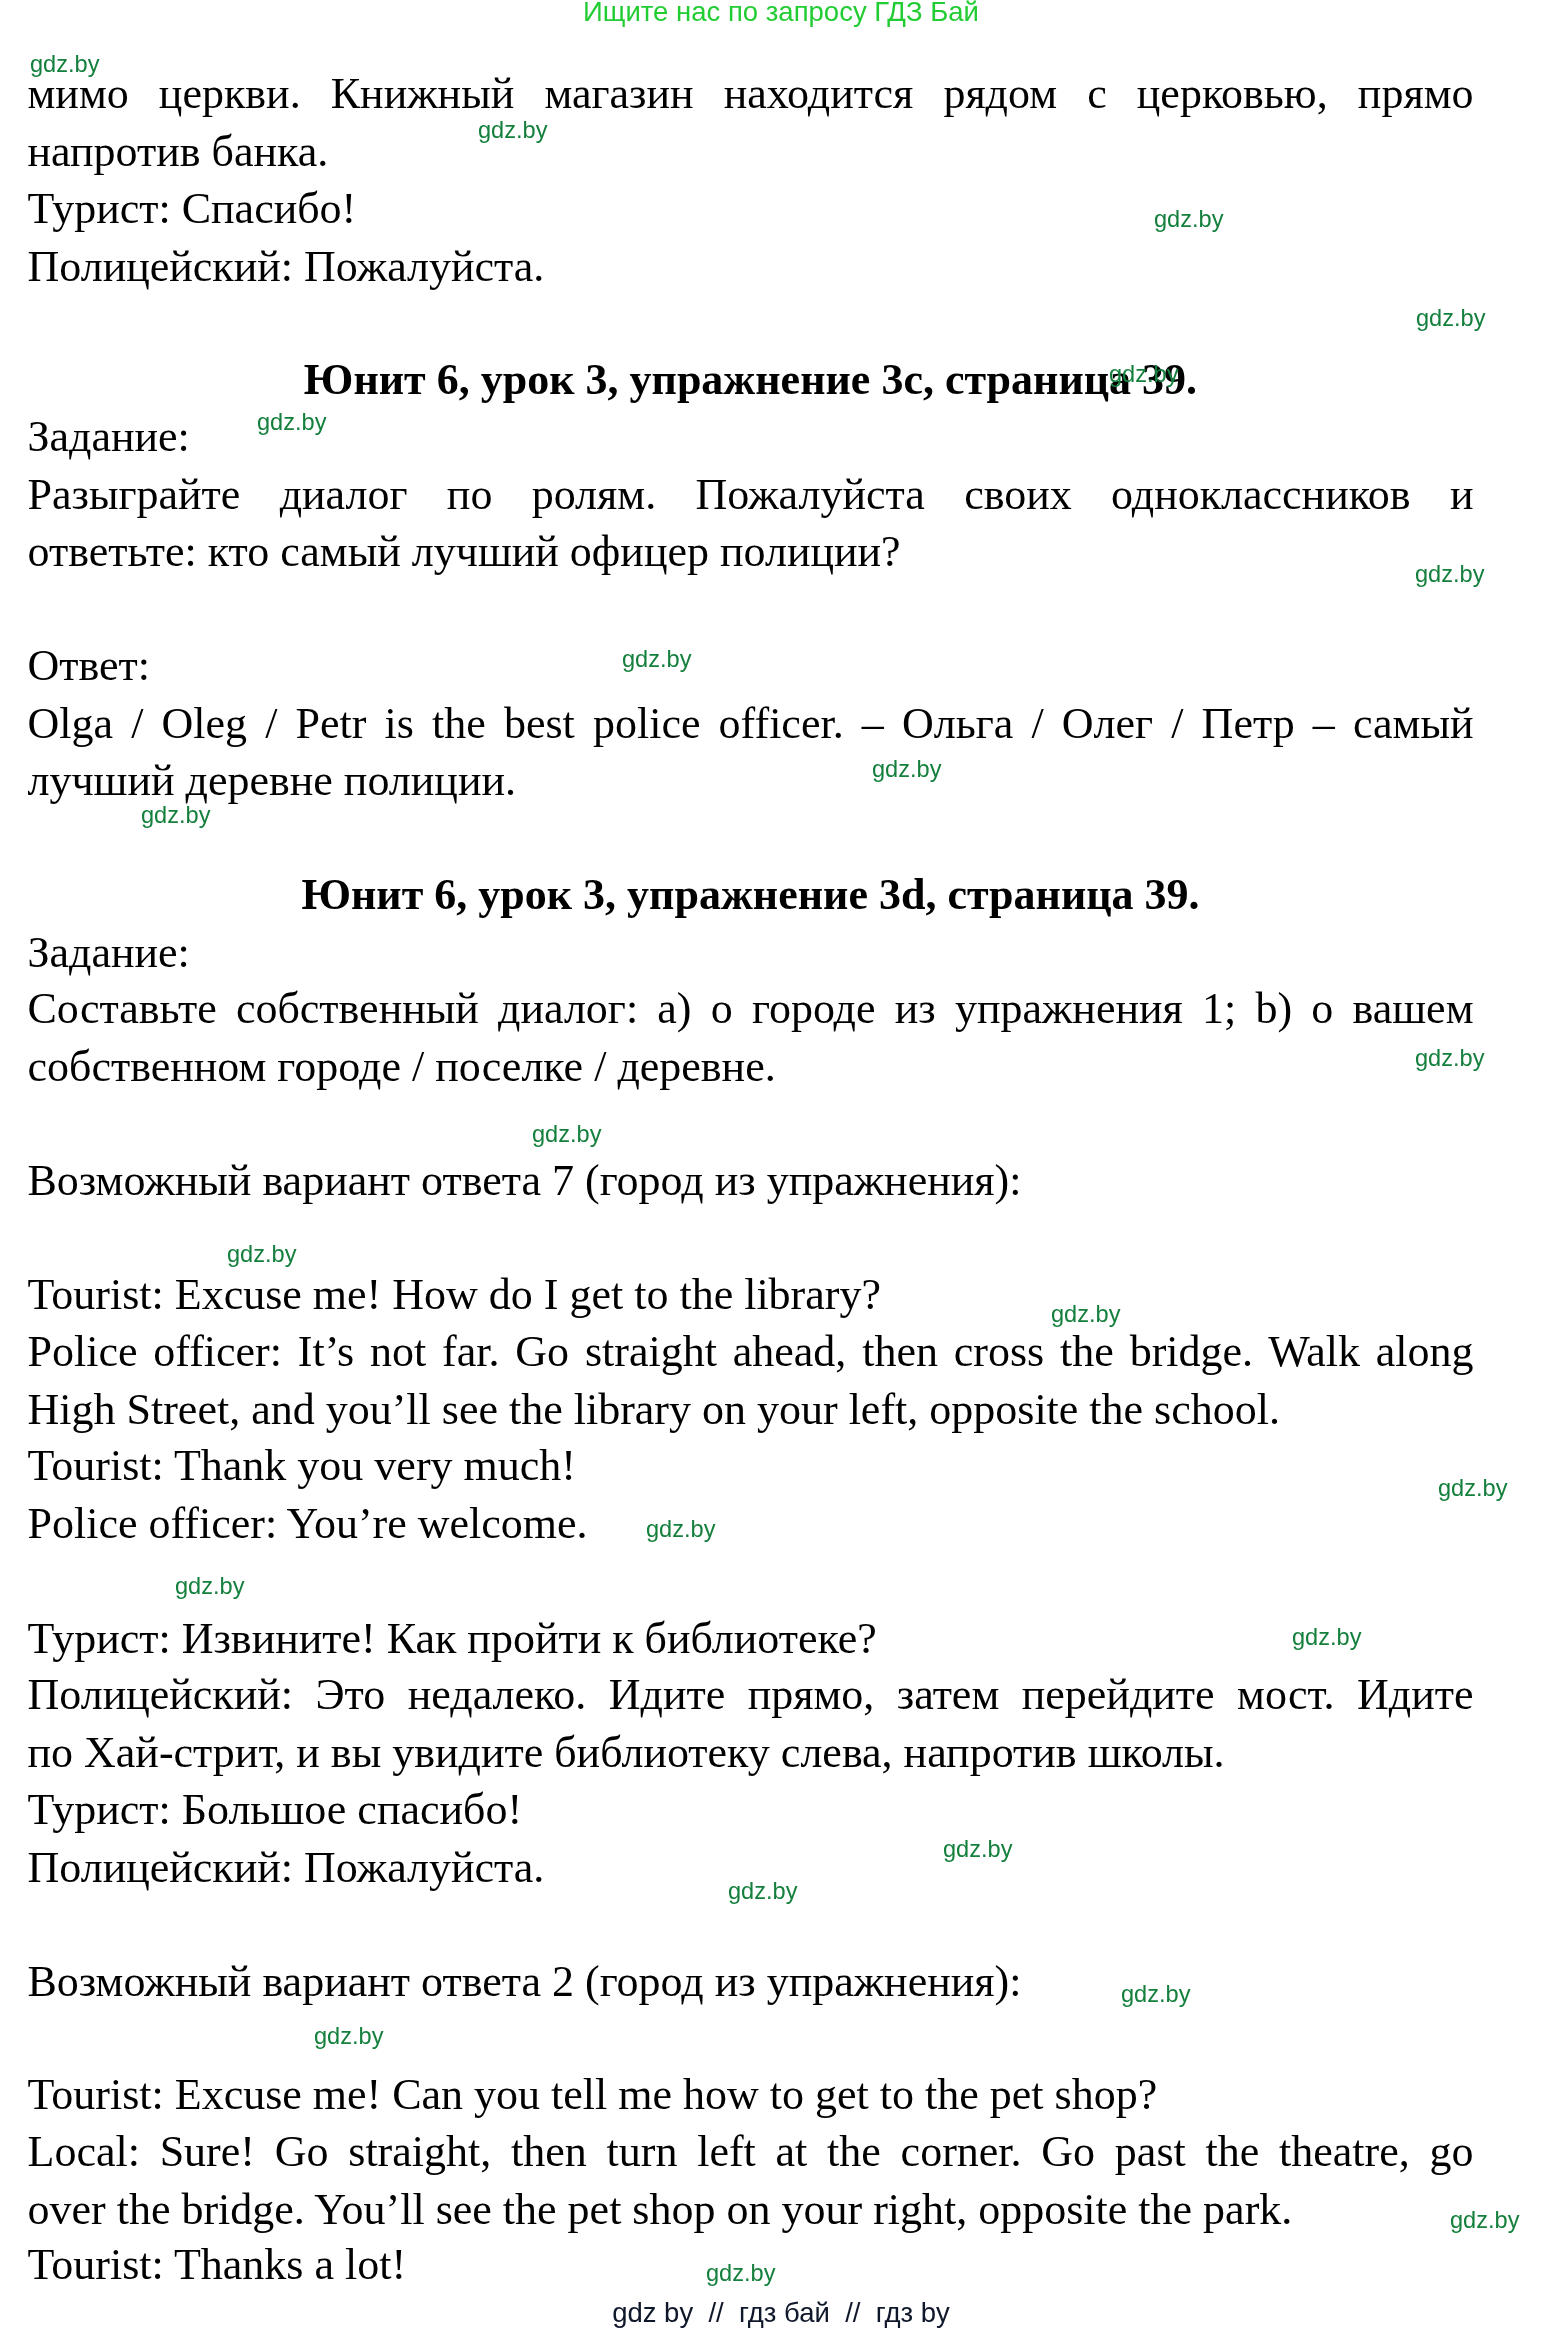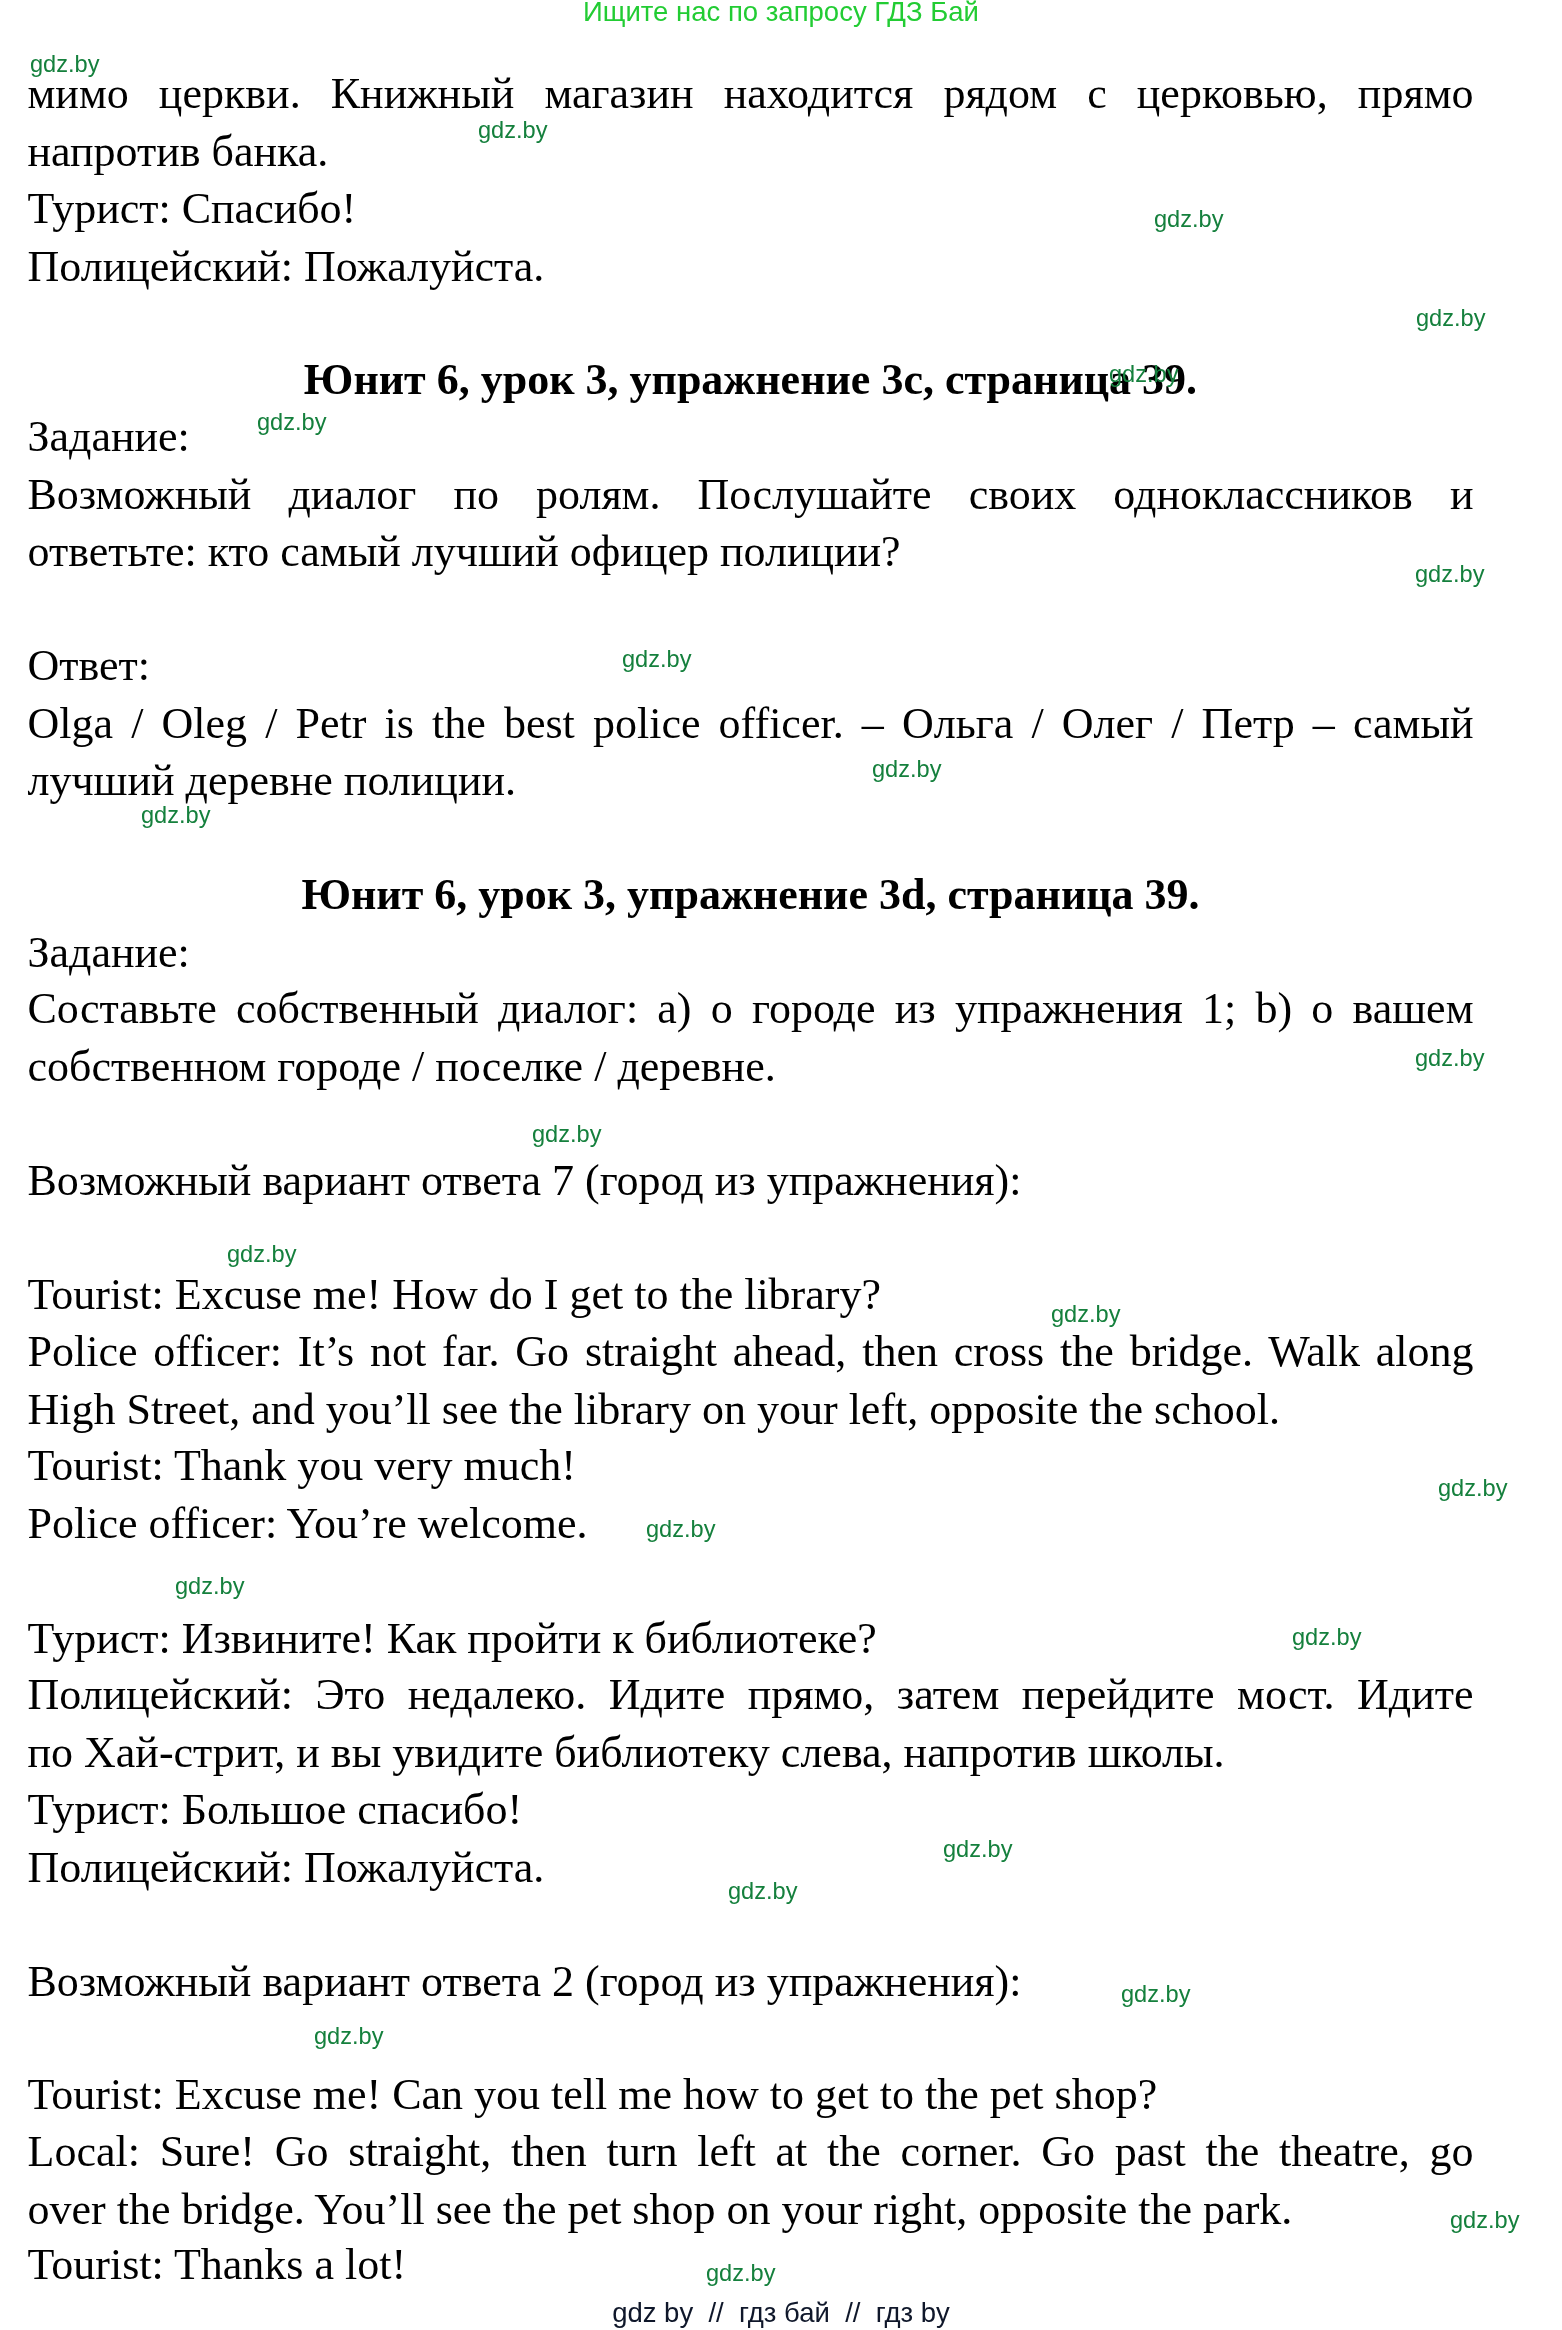--- a/index.html
+++ b/index.html
@@ -20,21 +20,21 @@
 
 <div class="banner" style="color:#22cc33">Ищите нас по запросу ГДЗ Бай</div>
 
 <div class="line j" style="top:69px">мимо церкви. Книжный магазин находится рядом с церковью, прямо</div>
 <div class="line" style="top:127px">напротив банка.</div>
 <div class="line" style="top:184px">Турист: Спасибо!</div>
 <div class="line" style="top:242px">Полицейский: Пожалуйста.</div>
 
 <div class="line b" style="top:355px">Юнит 6, урок 3, упражнение 3c, страница 39.</div>
 <div class="line" style="top:412px">Задание:</div>
-<div class="line j" style="top:470px">Возможный диалог по ролям. Послушайте своих одноклассников и</div>
+<div class="line j" style="top:470px">Разыграйте диалог по ролям. Пожалуйста своих одноклассников и</div>
 <div class="line" style="top:527px">ответьте: кто самый лучший офицер полиции?</div>
 <div class="line" style="top:641px">Ответ:</div>
 <div class="line j" style="top:699px">Olga / Oleg / Petr is the best police officer. – Ольга / Олег / Петр – самый</div>
 <div class="line" style="top:756px">лучший деревне полиции.</div>
 
 <div class="line b" style="top:870px">Юнит 6, урок 3, упражнение 3d, страница 39.</div>
 <div class="line" style="top:928px">Задание:</div>
 <div class="line j" style="top:984px">Составьте собственный диалог: a) о городе из упражнения 1; b) о вашем</div>
 <div class="line" style="top:1042px">собственном городе / поселке / деревне.</div>
 

